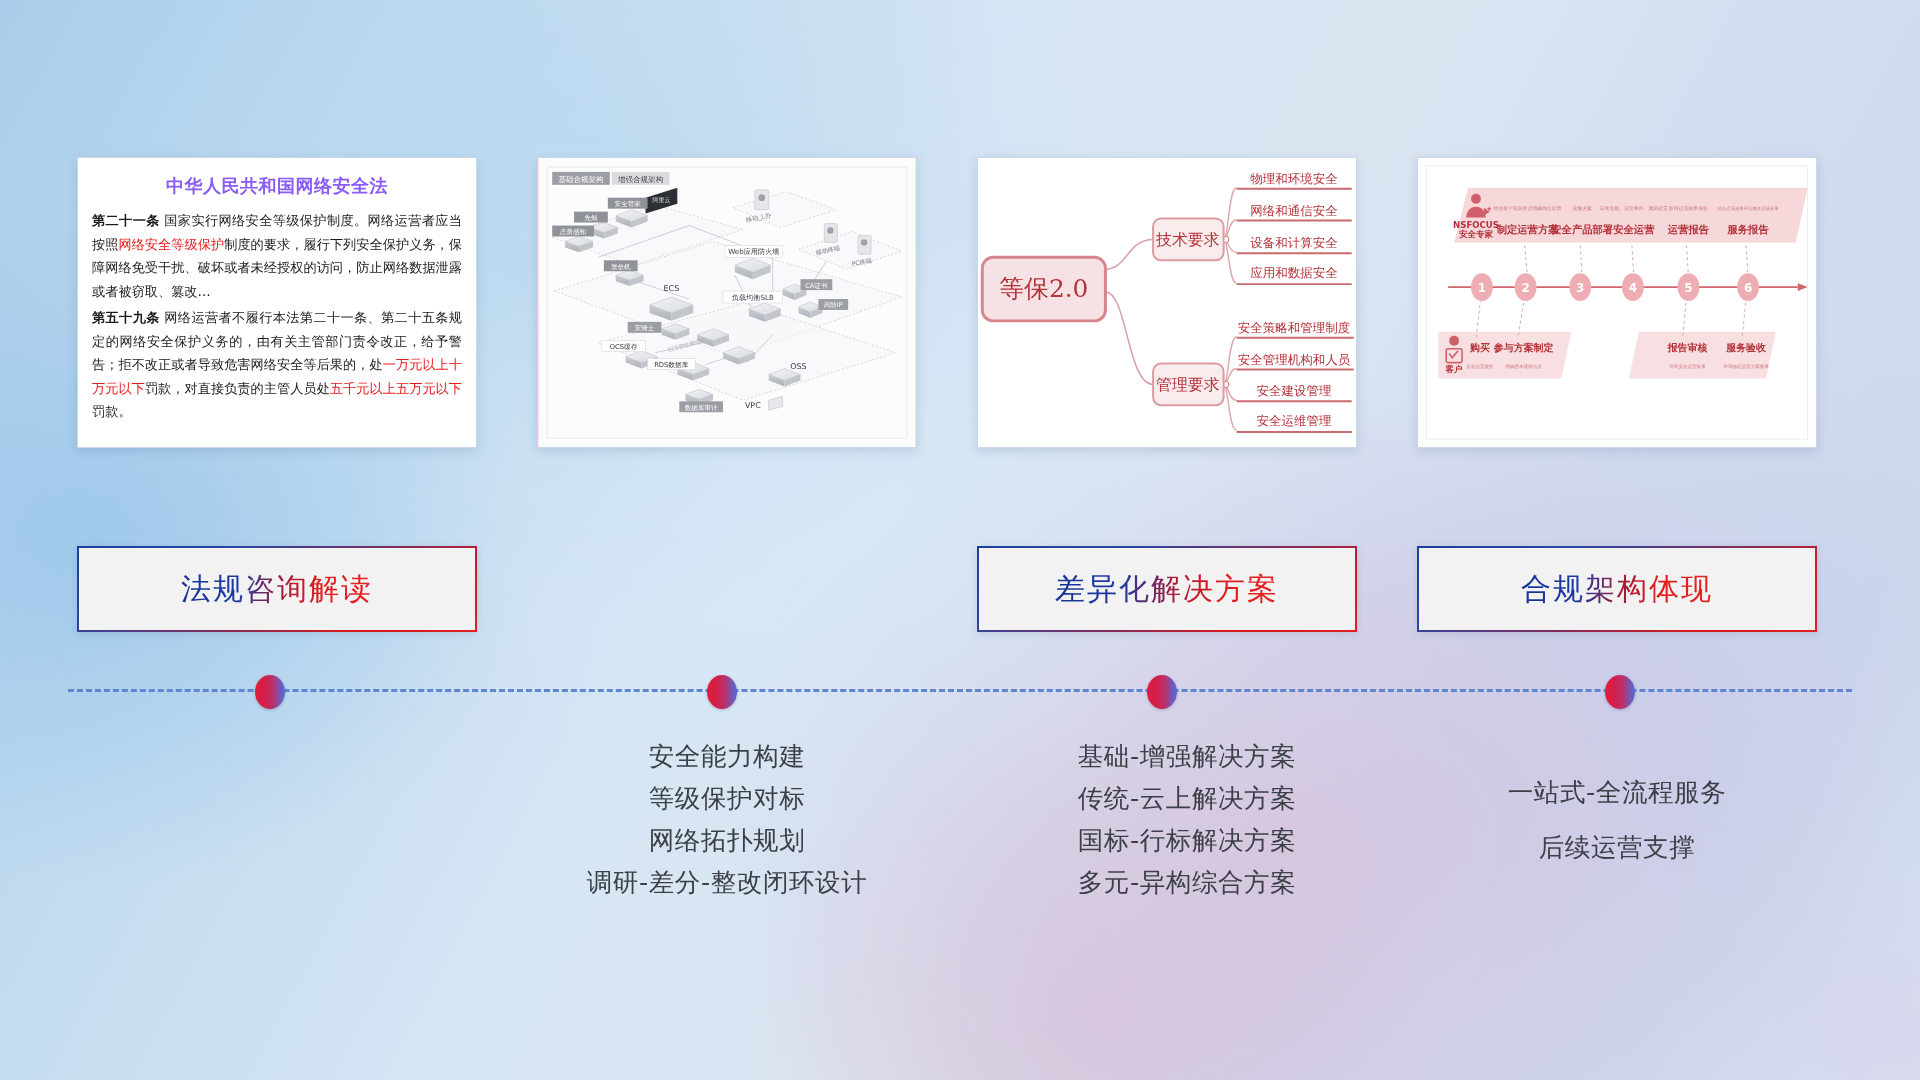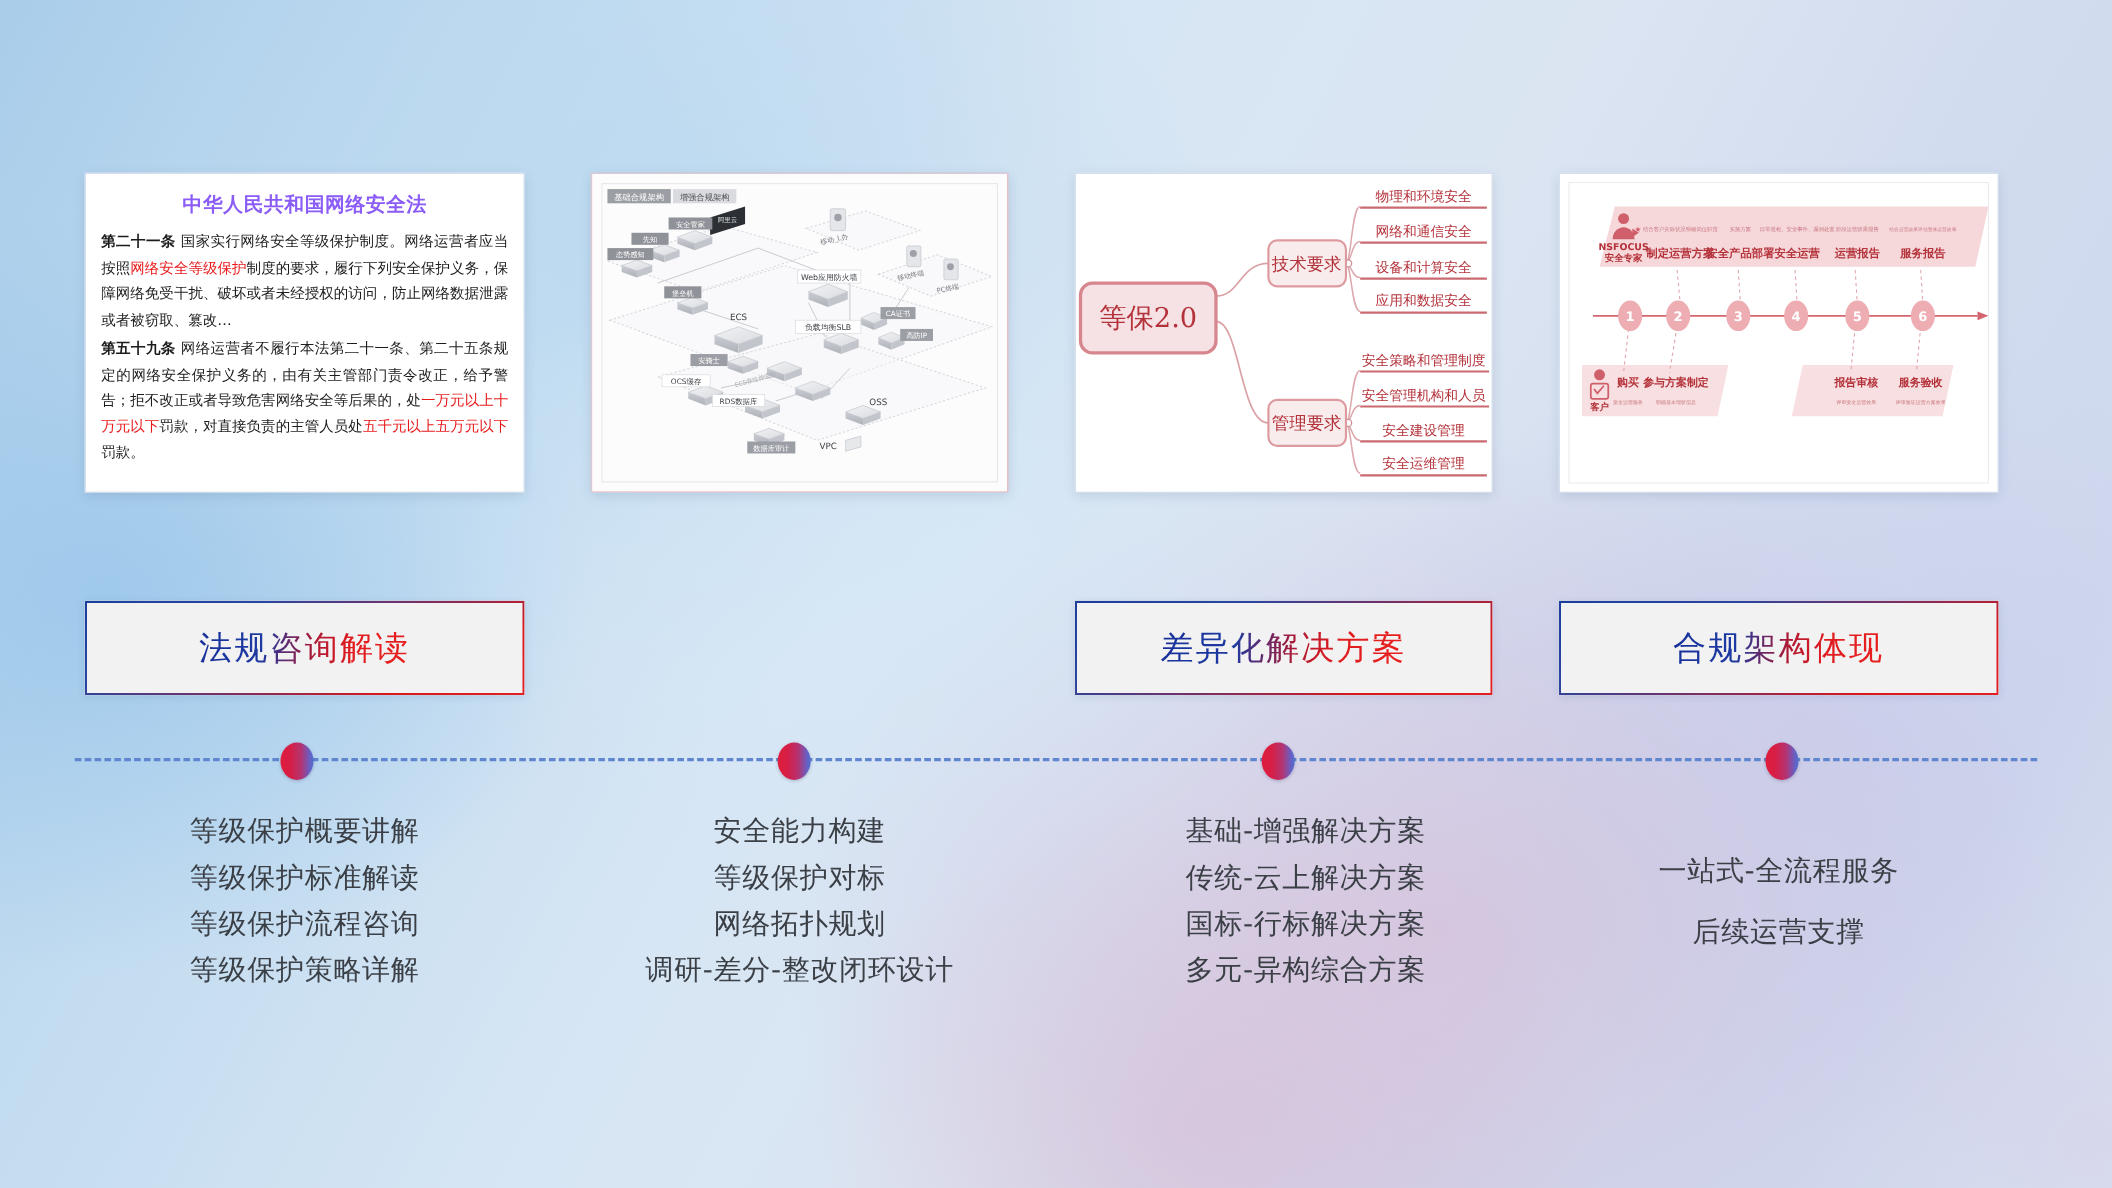--- a/index.html
+++ b/index.html
@@ -475,26 +475,20 @@
 
 <div id="timeline">
   <div id="tl-line"></div>
   <div class="tl-dot" id="tl-dot-0"></div>
   <div class="tl-dot" id="tl-dot-1"></div>
   <div class="tl-dot" id="tl-dot-2"></div>
   <div class="tl-dot" id="tl-dot-3"></div>
 </div>
 
 <div id="cols">
-  <div class="col" id="col-0">
-    <div class="bullet">等级保护概要讲解</div>
-    <div class="bullet">等级保护标准解读</div>
-    <div class="bullet">等级保护流程咨询</div>
-    <div class="bullet">等级保护策略详解</div>
-  </div>
   <div class="col" id="col-1">
     <div class="bullet">安全能力构建</div>
     <div class="bullet">等级保护对标</div>
     <div class="bullet">网络拓扑规划</div>
     <div class="bullet">调研-差分-整改闭环设计</div>
   </div>
   <div class="col" id="col-2">
     <div class="bullet">基础-增强解决方案</div>
     <div class="bullet">传统-云上解决方案</div>
     <div class="bullet">国标-行标解决方案</div>

